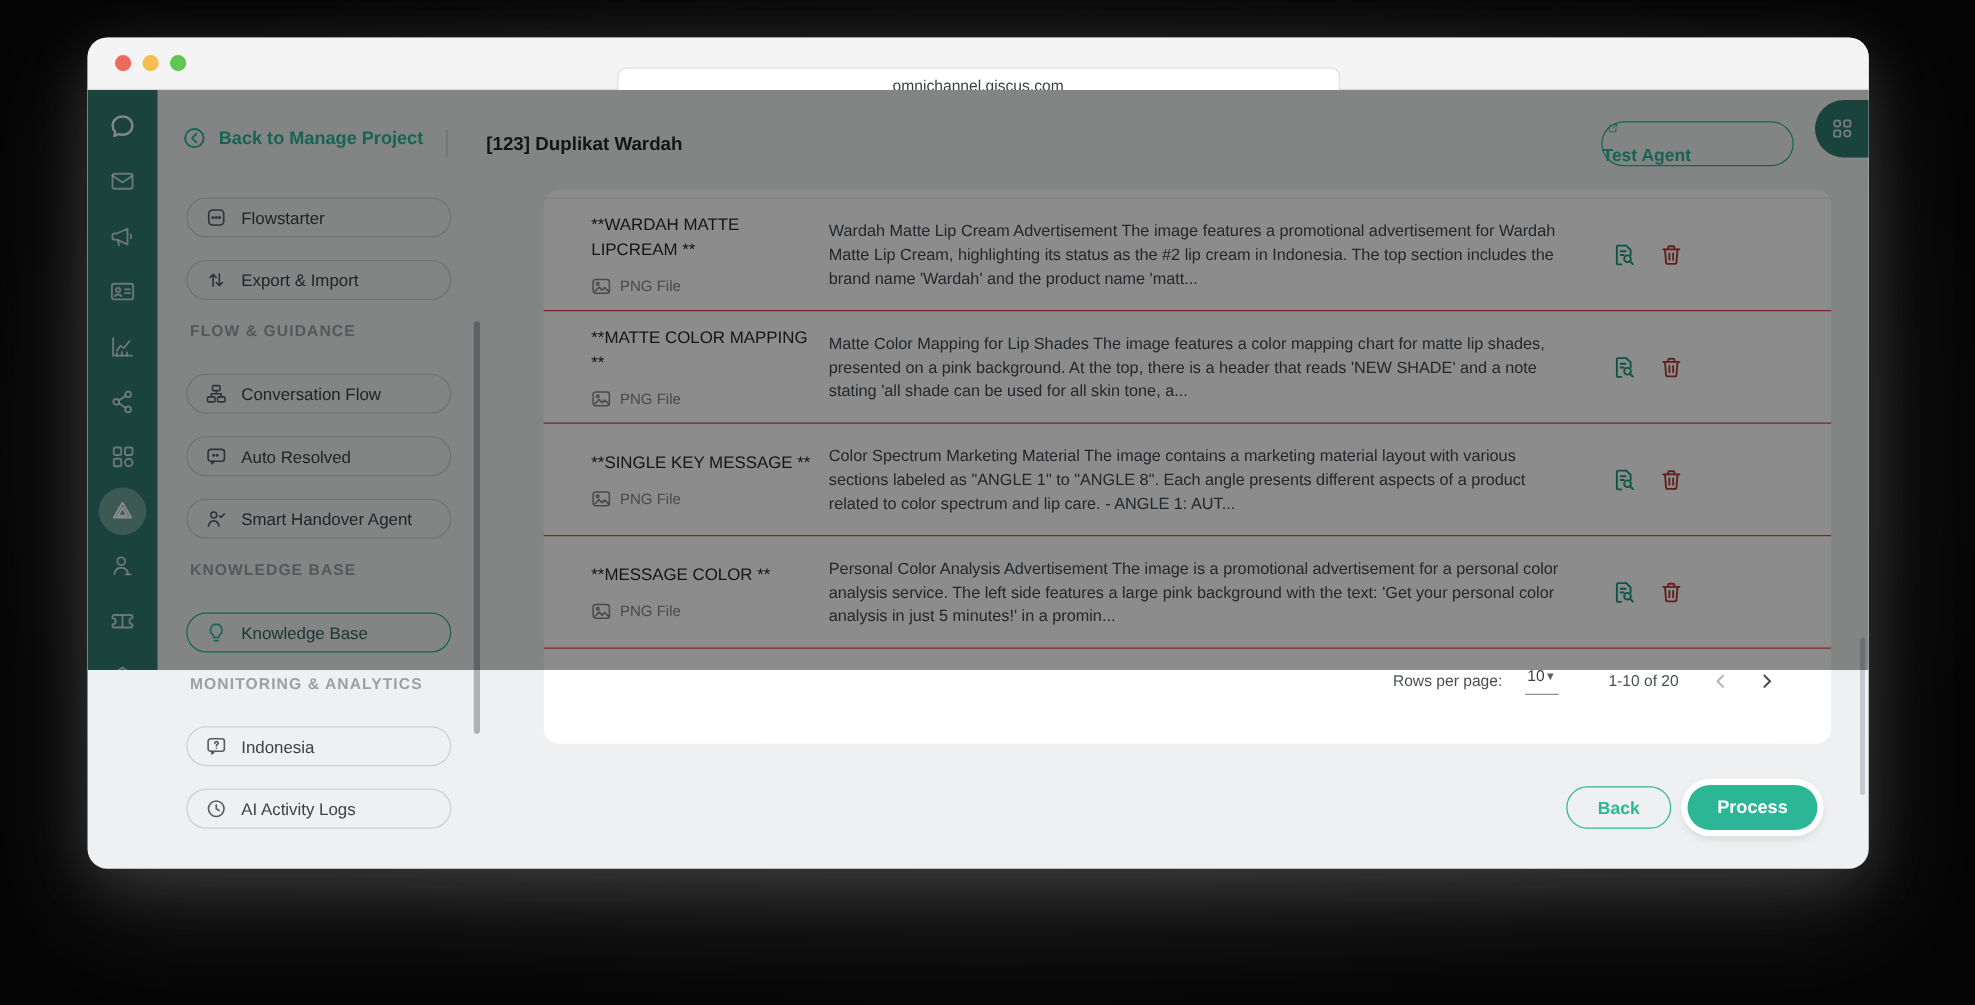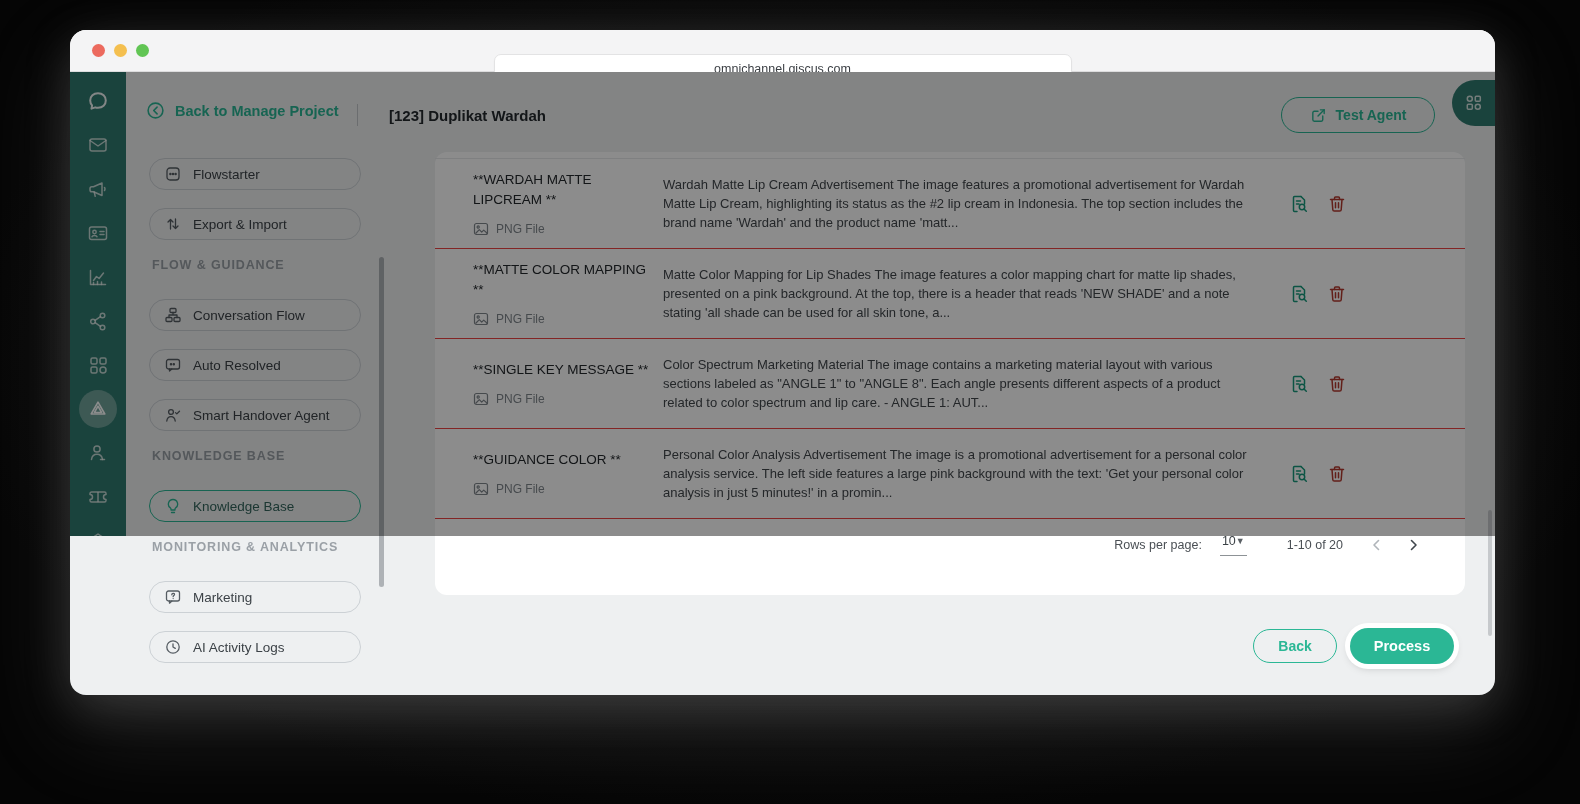--- a/index.html
+++ b/index.html
@@ -53,22 +53,22 @@
   .gridtab svg{ width:20px; height:20px; }
 
   
   .backlink { position:absolute; left:76px; top:29px; display:flex; align-items:center; gap:10px;
     color:#2BB795; font-size:14.5px; font-weight:600; }
   .backlink svg{ width:19px; height:19px; }
   .vsep { position:absolute; left:287px; top:32px; width:1px; height:22px; background:#c3c7ca; }
   .proj-title { position:absolute; left:302px; top:35px; font-size:15px; font-weight:700; color:#23282d;padding-left:17px; }
   .test-agent {
     position:absolute; left:1211px; top:25px; width:154px; height:36px; border:1px solid #2BB795;
-    border-radius:18px; display:flex; align-items:center; justify-content:center; gap:9px;
-    color:#2BB795; font-size:14px; font-weight:600; background:transparent;
+    border-radius:18px; display:flex; align-items:flex-start; justify-content:center; gap:9px;
+    color:#2BB795; font-size:14px; font-weight:600; background:transparent;flex-direction:column;
   }
   .test-agent svg{ width:17px; height:17px; }
 
   
   .sidebar { position:absolute; left:56px; top:80px; width:314px; bottom:0; padding:6px 0 0 23px; }
   .side-item {
     width:212px; height:32px; border:1px solid #ccd1d5; border-radius:16px;
     display:flex; align-items:center; gap:11px; padding-left:15px; margin-bottom:18px;
     color:#3c4247; font-size:13.5px; background:transparent;
   }
@@ -336,21 +336,21 @@
       <div class="side-section">MONITORING &amp; ANALYTICS</div>
       <div class="side-item">
         <span class="si-icon">
             <svg viewBox="0 0 16 16" fill="none" stroke="currentColor" stroke-width="1.3" stroke-linecap="round" stroke-linejoin="round">
               <rect x="1.5" y="2" width="13" height="10" rx="2"></rect>
               <path d="M4.5 12v2.2l2.4-2.2"></path>
               <path d="M6.8 5.8c0-1.9 2.7-1.9 2.7-.3 0 1.1-1.35 1.1-1.35 2.2"></path>
               <path d="M8.15 9.6h.01"></path>
             </svg>
           </span>
-        <span class="si-label">Marketing</span>
+        <span class="si-label">Indonesia</span>
       </div>
       <div class="side-item">
         <span class="si-icon">
             <svg viewBox="0 0 16 16" fill="none" stroke="currentColor" stroke-width="1.3" stroke-linecap="round" stroke-linejoin="round">
               <circle cx="8" cy="8" r="6.2"></circle>
               <path d="M8 4.8V8l2.3 1.4"></path>
             </svg>
           </span>
         <span class="si-label">AI Activity Logs</span>
       </div>
@@ -457,21 +457,21 @@
                   <path d="M7.5 5.5V4a1 1 0 0 1 1-1h3a1 1 0 0 1 1 1v1.5"></path>
                   <path d="M5 5.5l.8 10.2a1.5 1.5 0 0 0 1.5 1.4h5.4a1.5 1.5 0 0 0 1.5-1.4L15 5.5"></path>
                   <path d="M8.5 8.8v5M11.5 8.8v5"></path>
                 </svg>
               </span>
           </div>
         </div>
 
         <div class="row">
           <div class="cell-title">
-            <div class="row-title">**GUIDANCE COLOR **</div>
+            <div class="row-title">**MESSAGE COLOR **</div>
             <div class="filetype">
               <svg viewBox="0 0 16 16" fill="none" stroke="currentColor" stroke-width="1.2" stroke-linecap="round" stroke-linejoin="round">
                   <rect x="1.5" y="2.5" width="13" height="11" rx="2"></rect>
                   <circle cx="5.2" cy="6" r="1.1"></circle>
                   <path d="M3 12l3.3-3.3 2.4 2.4 2-2 3.8 3.4"></path>
                 </svg>
               <span>PNG File</span>
             </div>
           </div>
           <div class="cell-desc">Personal Color Analysis Advertisement The image is a promotional advertisement for a personal color analysis service. The left side features a large pink background with the text: 'Get your personal color analysis in just 5 minutes!' in a promin...</div>

